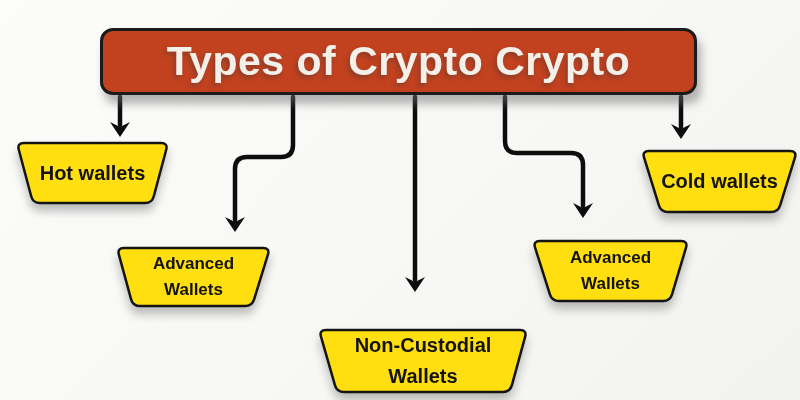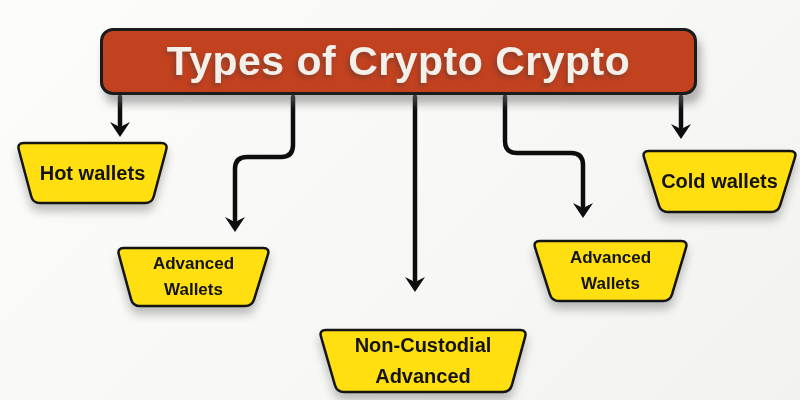--- a/index.html
+++ b/index.html
@@ -116,18 +116,18 @@
   </svg>
 
   <div id="header-banner">
     <span id="header-title">Types of Crypto Crypto</span>
   </div>
 
   <div class="node-label fs-lg" id="label-hot-wallets" style="left: 17px; top: 143px; width: 151px; height: 60px;">Hot wallets</div>
   <div class="node-label fs-md" id="label-advanced-wallets" style="left: 117px; top: 248px; width: 153px; height: 58px;">Advanced
 Wallets</div>
   <div class="node-label fs-lg" id="label-non-custodial-wallets" style="left: 319px; top: 330px; width: 208px; height: 62px;">Non-Custodial
-Advanced</div>
+Wallets</div>
   <div class="node-label fs-md" id="label-custodial-wallets" style="left: 533px; top: 241px; width: 155px; height: 60px;">Advanced
 Wallets</div>
   <div class="node-label fs-lg" id="label-cold-wallets" style="left: 642px; top: 151px; width: 155px; height: 61px;">Cold wallets</div>
 
 </div>
 
 </body></html>

